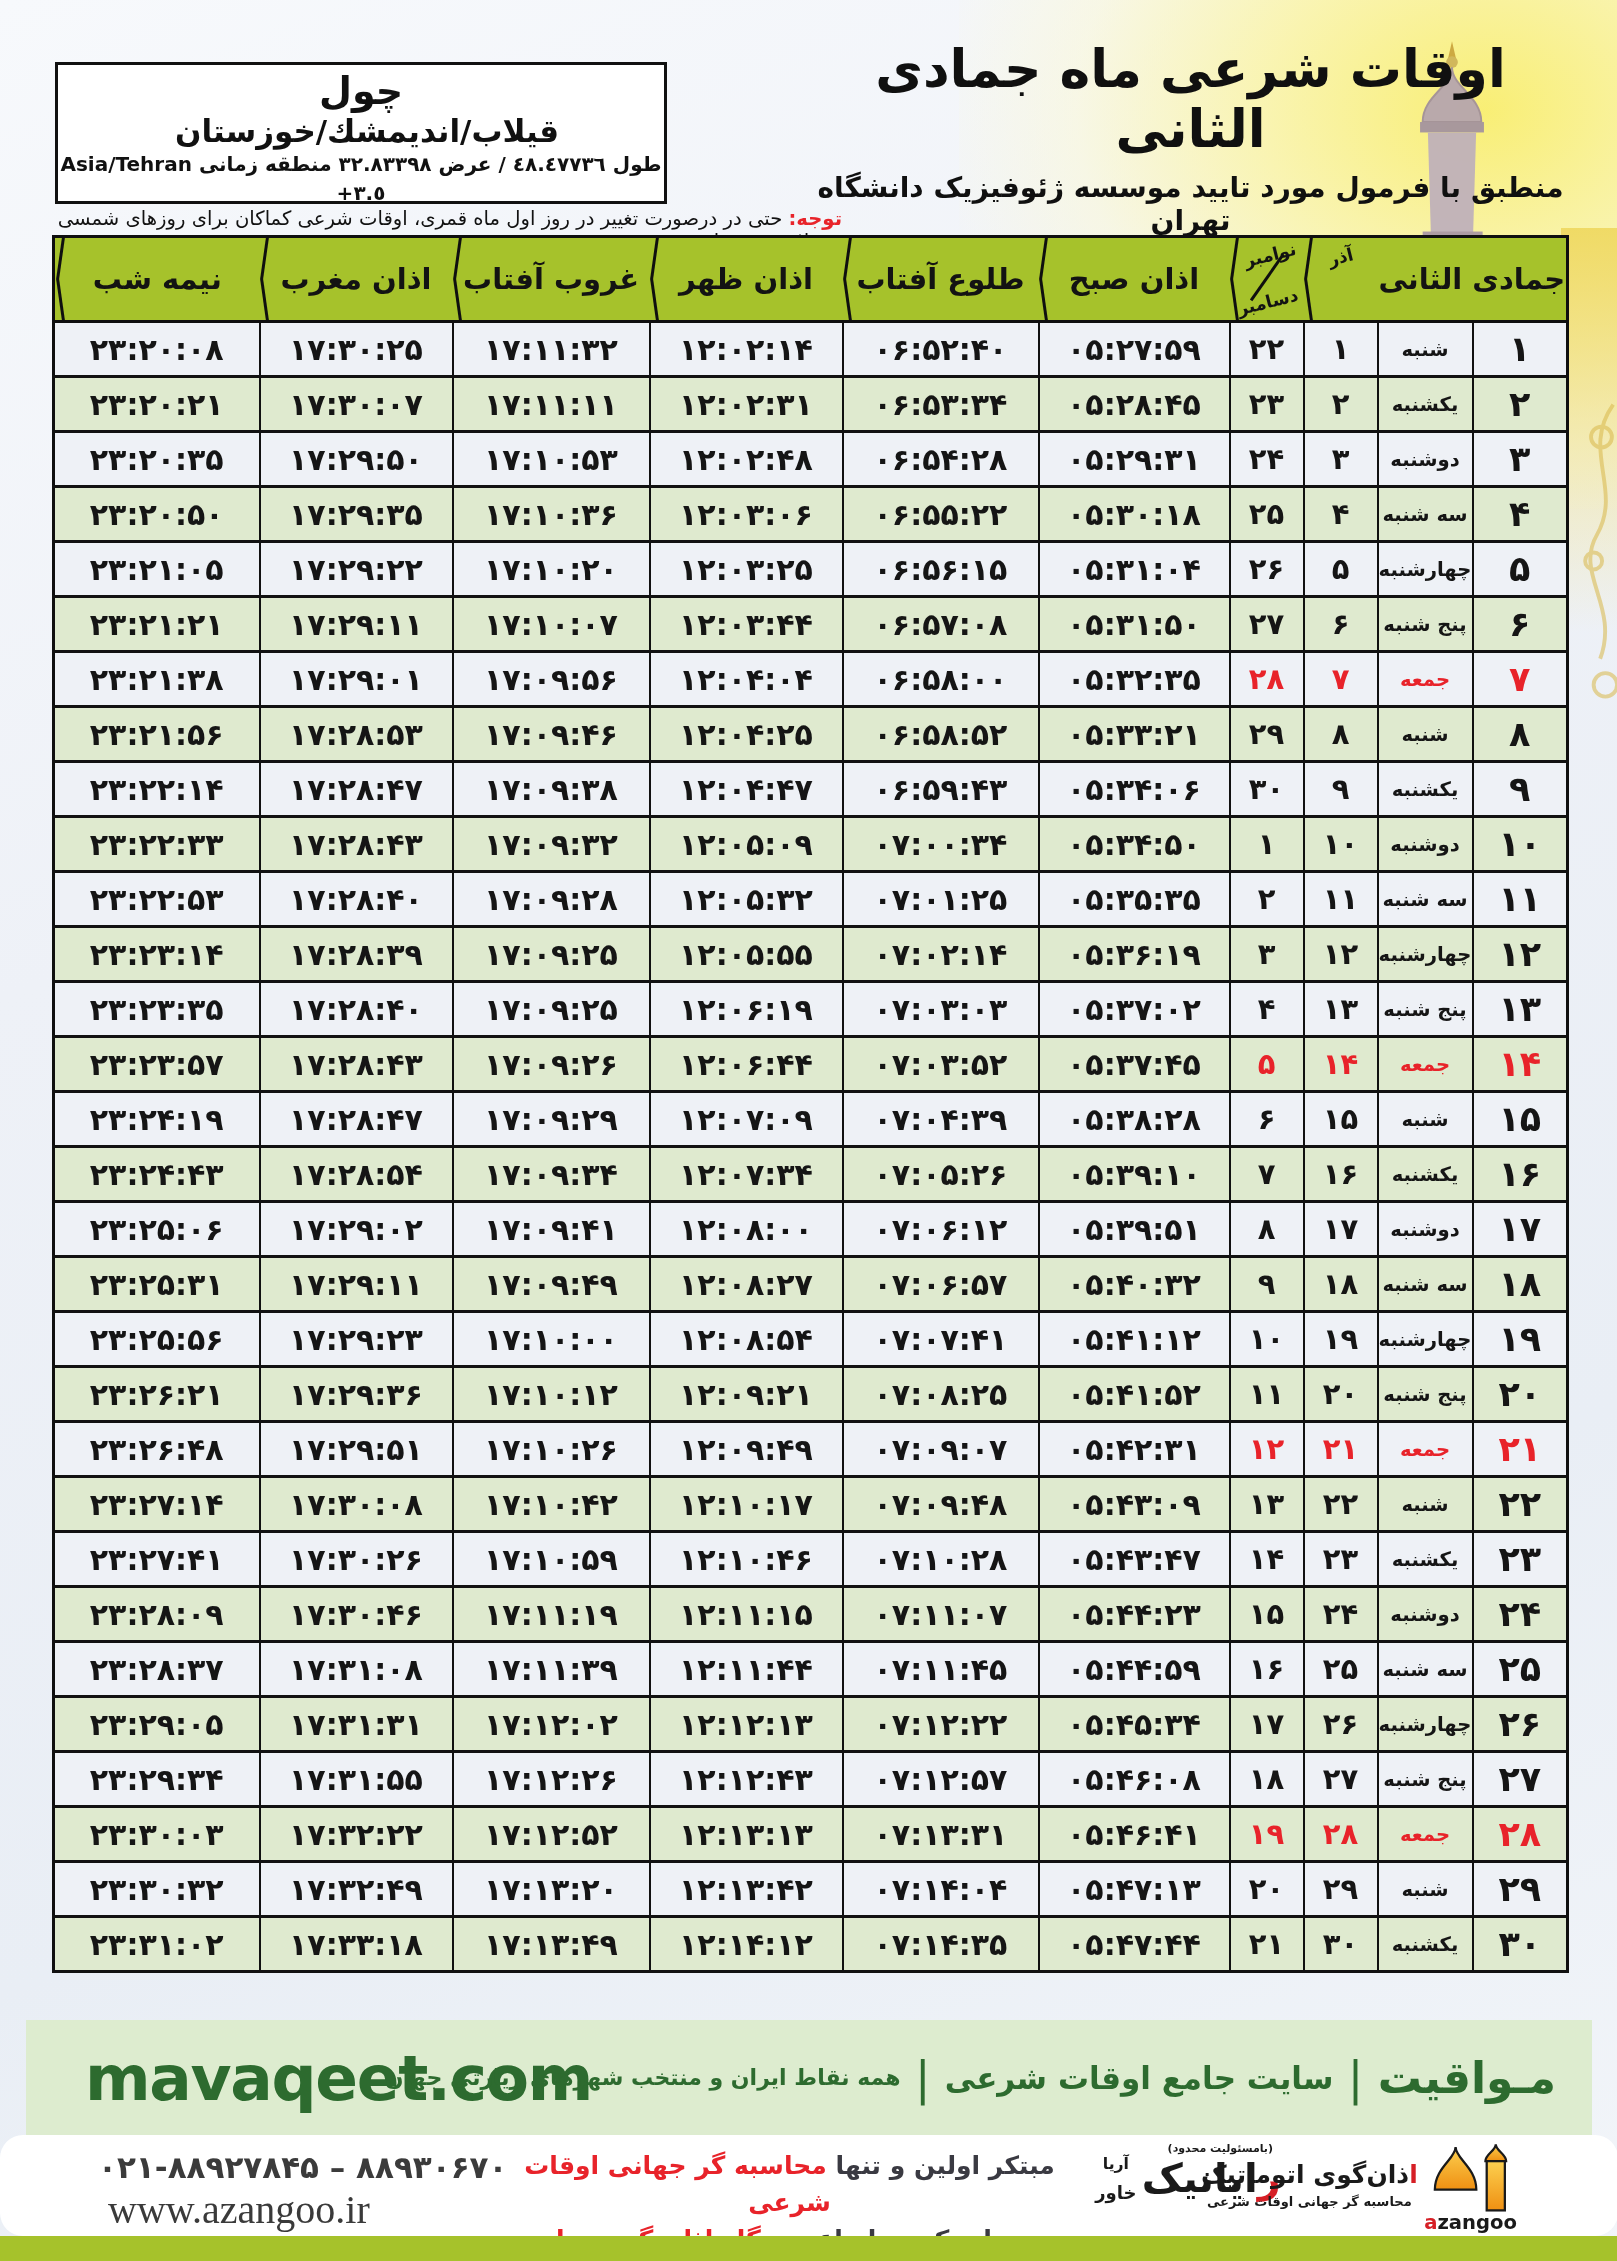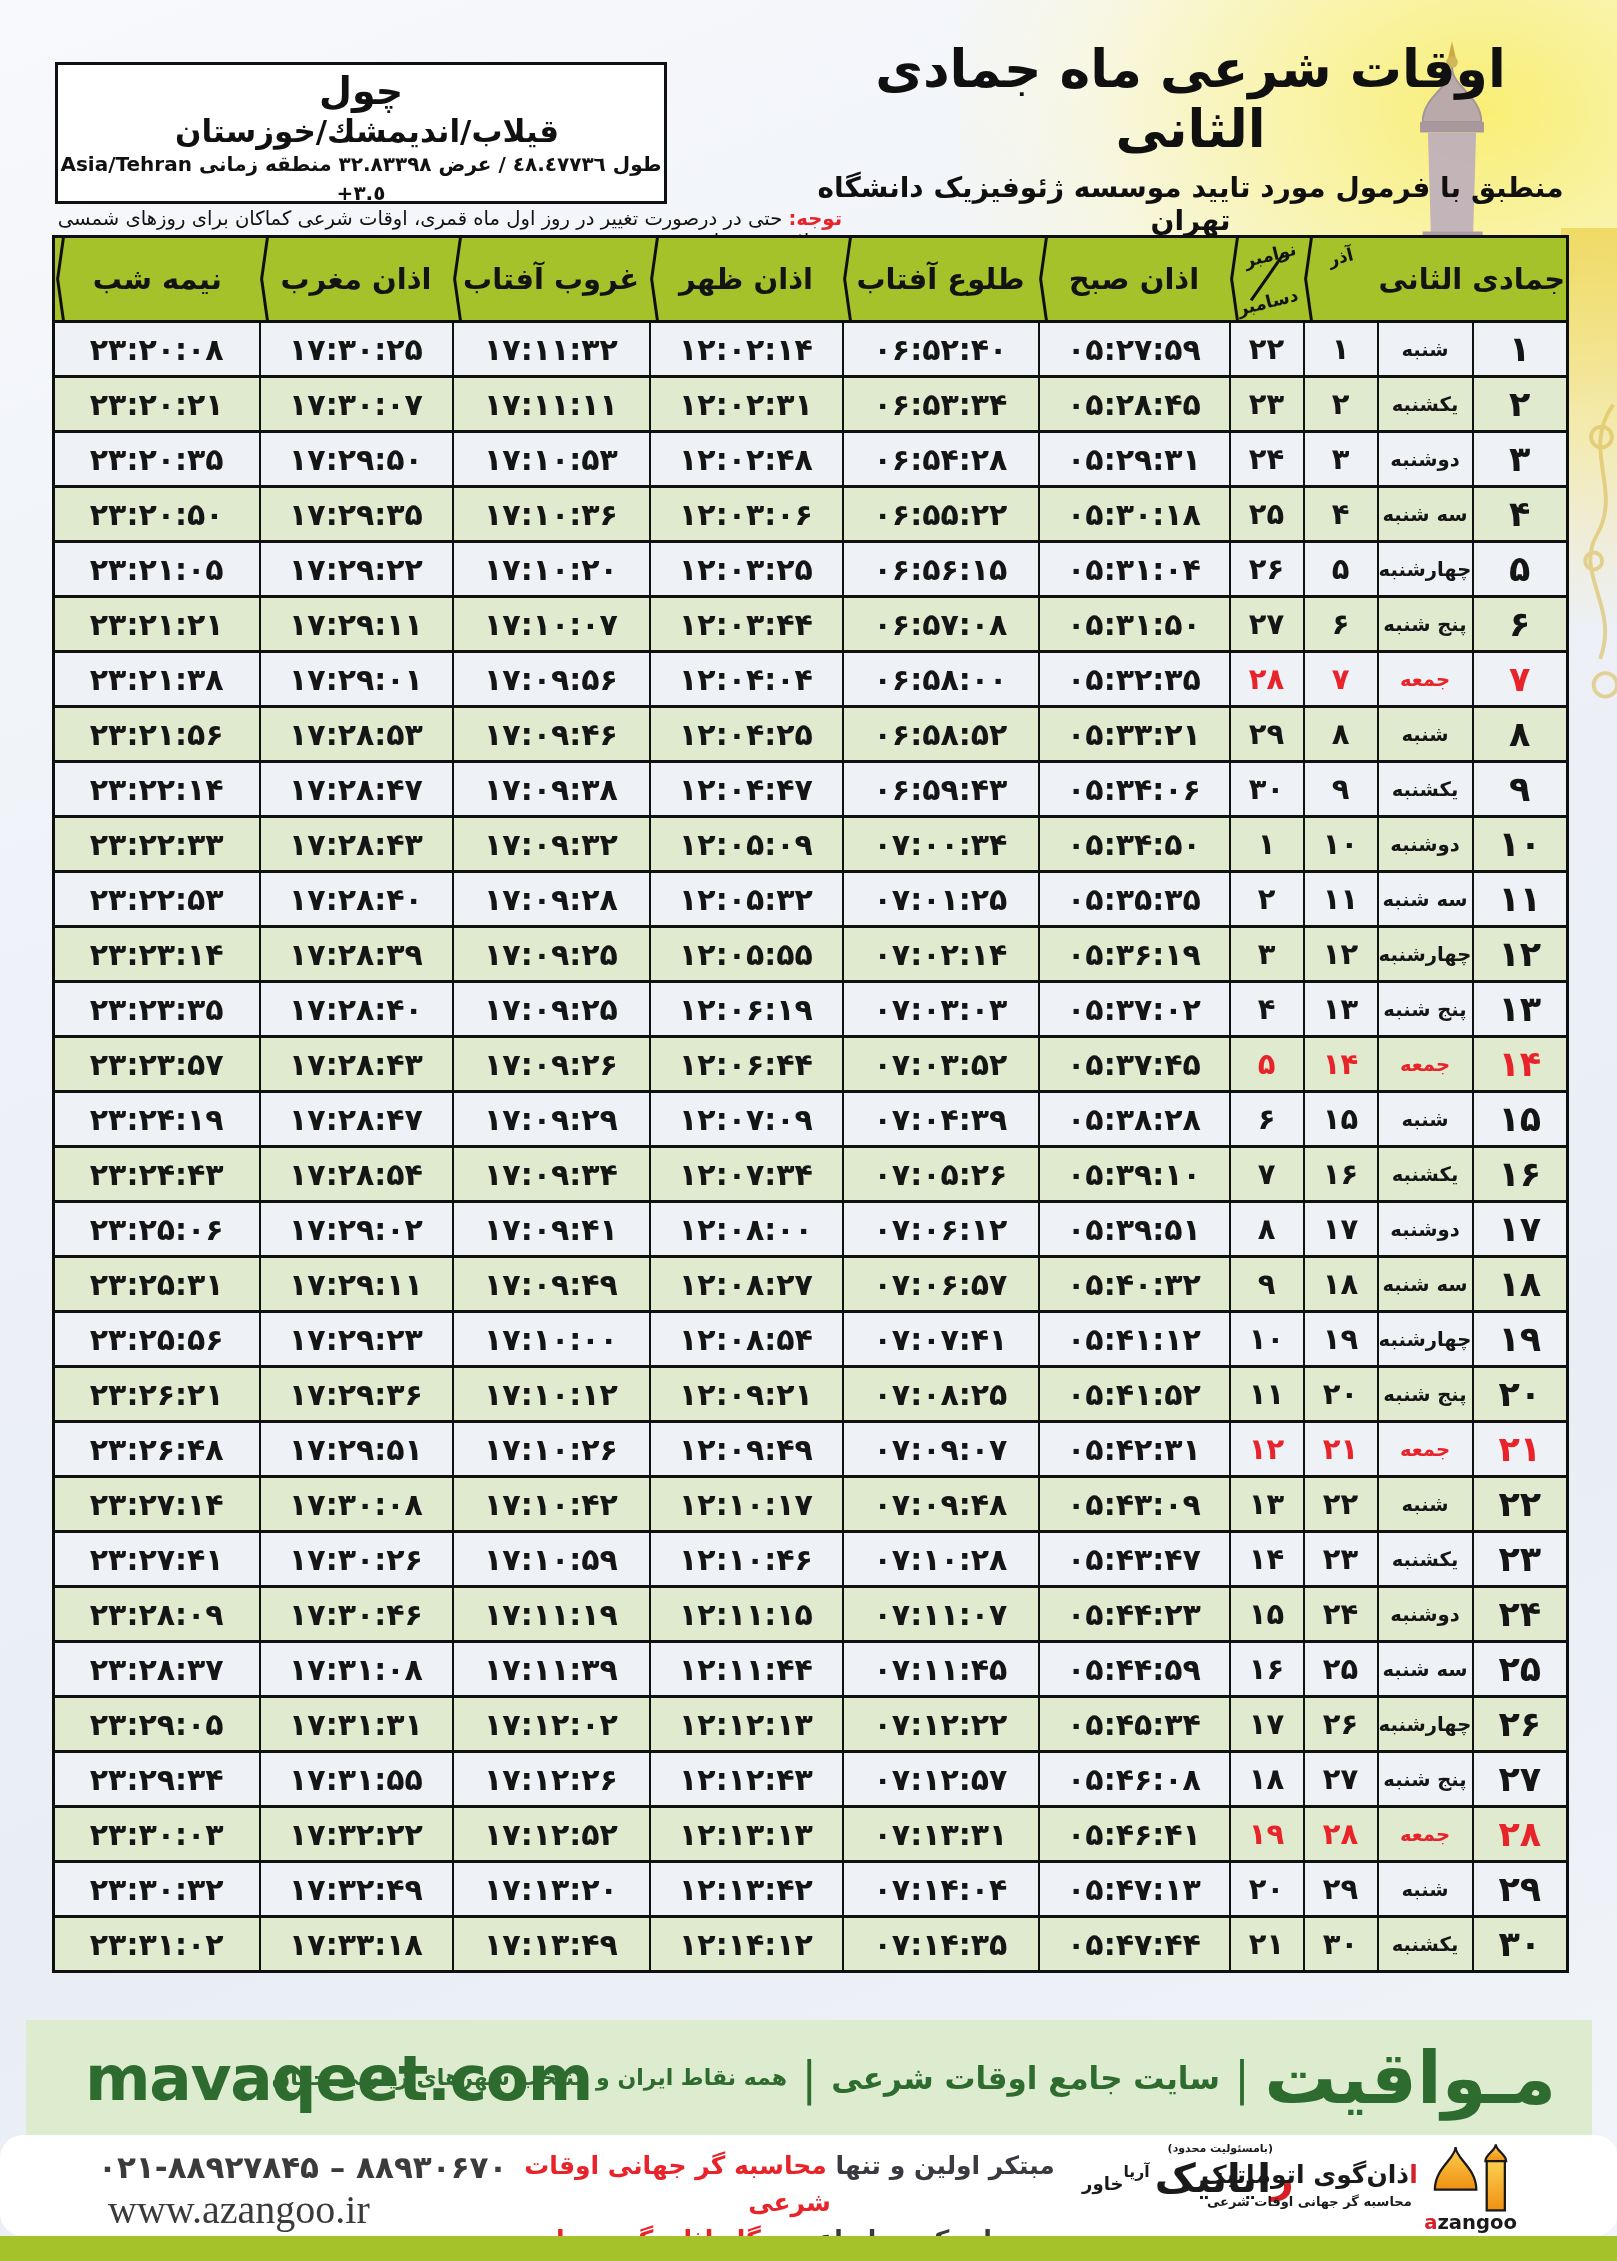--- a/index.html
+++ b/index.html
@@ -53,39 +53,39 @@
   .azar-label{position:absolute;top:10.4px;left:0;right:0;text-align:center;transform:rotate(-14deg);}
   .greg-top{position:absolute;top:7.8px;right:6.5px;transform:rotate(-14deg);}
   .greg-bottom{position:absolute;bottom:7.8px;left:7.8px;transform:rotate(-14deg);}
   .greg-slash{position:absolute;top:38px;left:9px;width:56px;height:2.6px;background:#0f0f0f;transform:rotate(-55deg);}
   
   .footer-bar{position:absolute;left:26px;right:26px;top:2020px;height:115px;background:#ddeccf;}
   .mv-domain{position:absolute;left:59px;top:22px;font-size:63px;font-weight:900;color:#2d6b2f;
              letter-spacing:-1.3px;direction:ltr;}
   .mv-fa{position:absolute;right:36px;top:0;height:115px;display:flex;align-items:center;
          direction:rtl;color:#2d6b2f;gap:14.4px;}
-  .mv-brand{font-size:72px;font-weight:900;}
+  .mv-brand{font-size:44px;font-weight:900;}
   .mv-pipe{font-size:46px;font-weight:400;}
   .mv-desc{font-size:31px;font-weight:bold;}
   .mv-desc2{font-size:22px;font-weight:bold;}
   
   .bottom-strip{position:absolute;left:0;top:2135px;width:1618px;height:101px;background:#ffffff;border-radius:23px;}
   .phone-line{position:absolute;left:98px;top:14.4px;font-size:31px;font-weight:900;color:#3b3b3b;
               direction:ltr;letter-spacing:0.7px;}
   .website{position:absolute;left:108px;top:51px;font-size:40px;color:#3a3a3a;
            font-family:"Liberation Serif","DejaVu Serif",serif;}
   .promo{position:absolute;left:509px;top:11.7px;width:561px;direction:rtl;text-align:center;
          font-size:25px;font-weight:bold;line-height:37px;color:#3a3a42;}
   .promo .red{color:#e8232a;}
   .rayanik{position:absolute;left:1103px;top:6.5px;width:170px;direction:rtl;text-align:center;color:#1a1a1a;}
   .rayanik-note{font-size:11px;font-weight:bold;text-align:right;}
   .rayanik-row{display:flex;direction:rtl;justify-content:center;align-items:center;gap:5.2px;}
   .rayanik-name{font-size:40px;font-weight:900;}
   .rayanik-name .red{color:#d61f26;}
-  .rayanik-side{display:flex;font-weight:bold;line-height:17px;justify-content:flex-end;}
+  .rayanik-side{display:flex;flex-direction:column;font-weight:bold;line-height:17px;justify-content:flex-end;}
   .rayanik-aria{font-size:15.7px;}
   .rayanik-khavar{font-size:18px;margin-top:12px;}
   .azangoo{position:absolute;left:1289px;top:7.8px;width:228px;display:flex;direction:rtl;
            align-items:flex-start;gap:6.5px;}
   .az-graphic{flex:0 0 auto;text-align:center;}
   .az-en{font-size:19.6px;font-weight:900;color:#1a1a1a;direction:ltr;margin-top:-3.9px;}
   .az-en .red{color:#d61f26;}
   .az-text{padding-top:17px;text-align:center;}
   .az-fa{font-size:25px;font-weight:900;color:#1a1a1a;white-space:nowrap;}
   .az-fa .red{color:#d61f26;}

